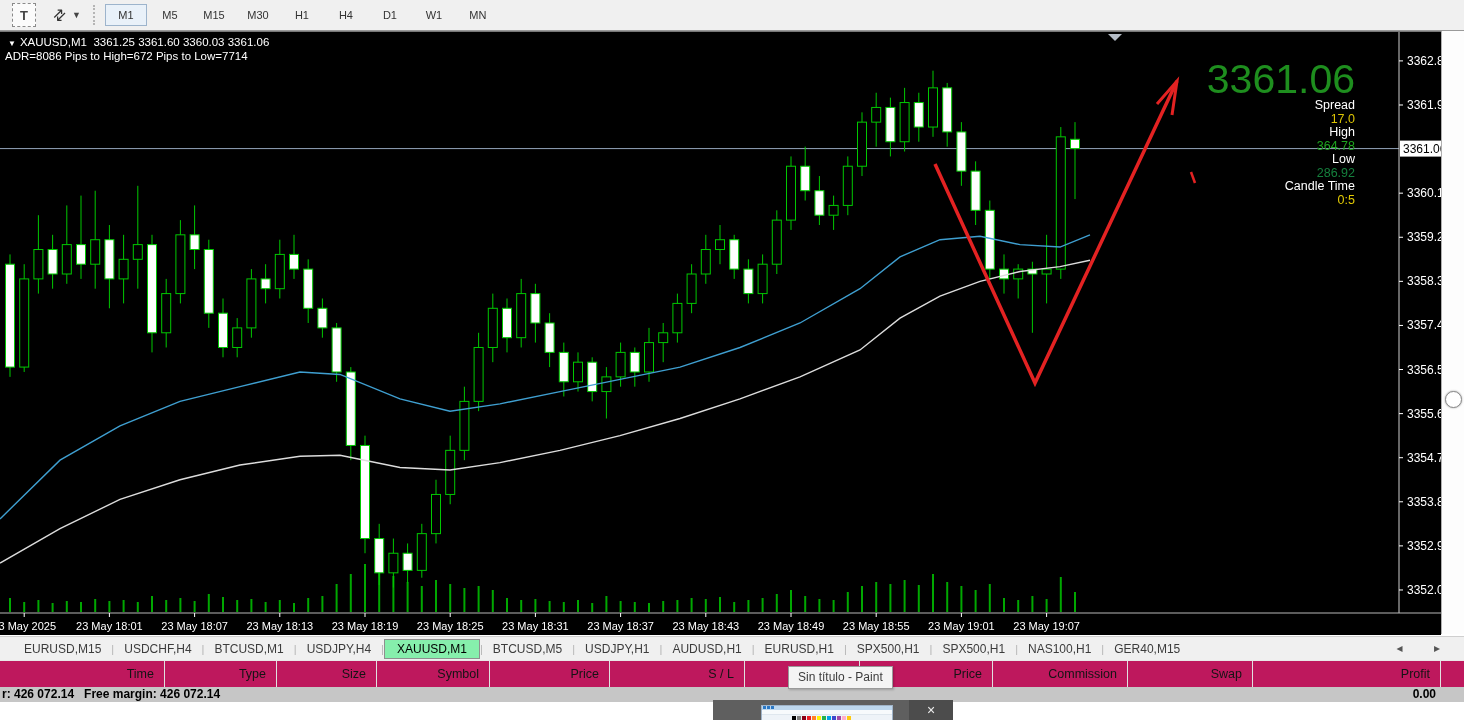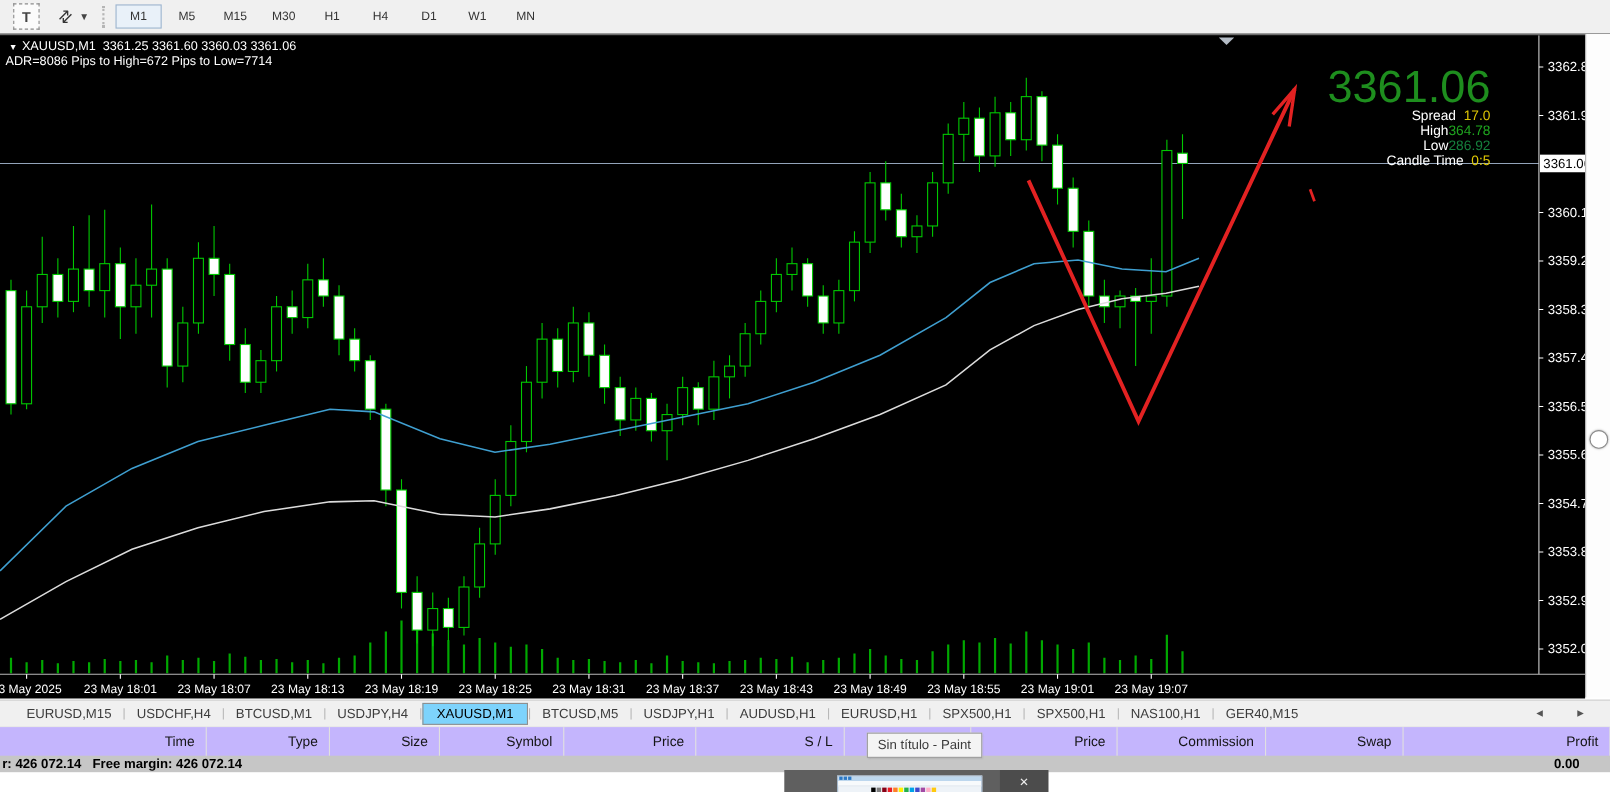--- a/index.html
+++ b/index.html
@@ -17,38 +17,38 @@
   .tf-btn.active{background:#e9f1f9;border:1px solid #9db4cc;}
 
   
   .chart-wrap{position:absolute;left:0;top:31px;width:1441px;height:603px;background:#000;border-top:1px solid #777;}
   .chart-wrap svg{position:absolute;left:0;top:0;}
   .hdr{position:absolute;left:8px;top:4px;color:#fff;font-size:11.5px;white-space:pre;z-index:3;text-align:right;}
   .hdr2{position:absolute;left:5px;top:18px;color:#fff;font-size:11.5px;white-space:pre;z-index:3;}
   .tri-ico{color:#fff;font-size:8px;margin-right:4px;}
   .info-box{position:absolute;right:86px;top:27px;z-index:3;text-align:right;}
   .big-price{font-size:41px;line-height:40px;color:#1e8e1e;}
-  .info-row{display:flex;justify-content:flex-end;font-size:12.5px;line-height:13.5px;color:#fff;}
+  .info-row{display:flex;justify-content:flex-end;font-size:12.5px;line-height:13.5px;color:#fff;flex-direction:column;}
   .info-row .val{padding-left:7px;}
   .info-row.tight .val{padding-left:0;}
 
   
   .side-strip{position:absolute;left:1441px;top:31px;width:23px;height:603px;background:#fdfdfd;border-left:1px solid #b0b0b0;}
   .knob{position:absolute;left:3px;top:360px;width:15px;height:15px;border-radius:50%;background:#fff;border:1px solid #8a8a8a;box-shadow:0 0 2px #999;}
 
   
   .tabstrip{position:absolute;left:0;top:636px;width:1464px;height:23px;background:#f0f0f0;border-top:1px solid #cfcfcf;border-bottom:1px solid #cfcfcf;display:flex;align-items:center;}
   .tabs{display:flex;align-items:center;margin-left:14px;height:23px;}
   .tab{font-size:12px;color:#3c3c3c;padding:2px 10px;white-space:nowrap;}
-  .tab.active{background:#7dd3fc;border:1px solid #8f8f8f;color:#000;padding:2px 12px;}
+  .tab.active{background:#86efac;border:1px solid #8f8f8f;color:#000;padding:2px 12px;}
   .tabsep{color:#b4b4b4;font-size:11px;}
   .tab-arrows{position:absolute;right:10px;top:4px;color:#555;font-size:12px;letter-spacing:14px;}
 
   
-  .tbl-head{position:absolute;left:0;top:660px;width:1464px;height:27px;background:#c4b5fd;display:flex;border-top:1px solid #e8e8e8;justify-content:flex-end;}
+  .tbl-head{position:absolute;left:0;top:660px;width:1464px;height:27px;background:#be185d;display:flex;border-top:1px solid #e8e8e8;}
   .col{height:27px;line-height:27px;font-size:12.5px;color:#141414;text-align:right;padding-right:10px;box-sizing:border-box;border-right:1px solid #e0e0e0;}
 
   
   .statusbar{position:absolute;left:0;top:687px;width:1464px;height:15px;background:#c6c6c6;font-size:12px;font-weight:bold;color:#000;}
   .statusbar .left{position:absolute;left:2px;top:0px;white-space:pre;}
   .statusbar .right{position:absolute;right:28px;top:0px;}
 
   
   .tooltip{position:absolute;left:788px;top:666px;height:21px;line-height:21px;background:#f4f4f4;border:1px solid #9a9a9a;color:#3c3c3c;font-size:12px;padding:0 9px;z-index:5;box-shadow:1px 1px 2px rgba(0,0,0,.2);}
 

